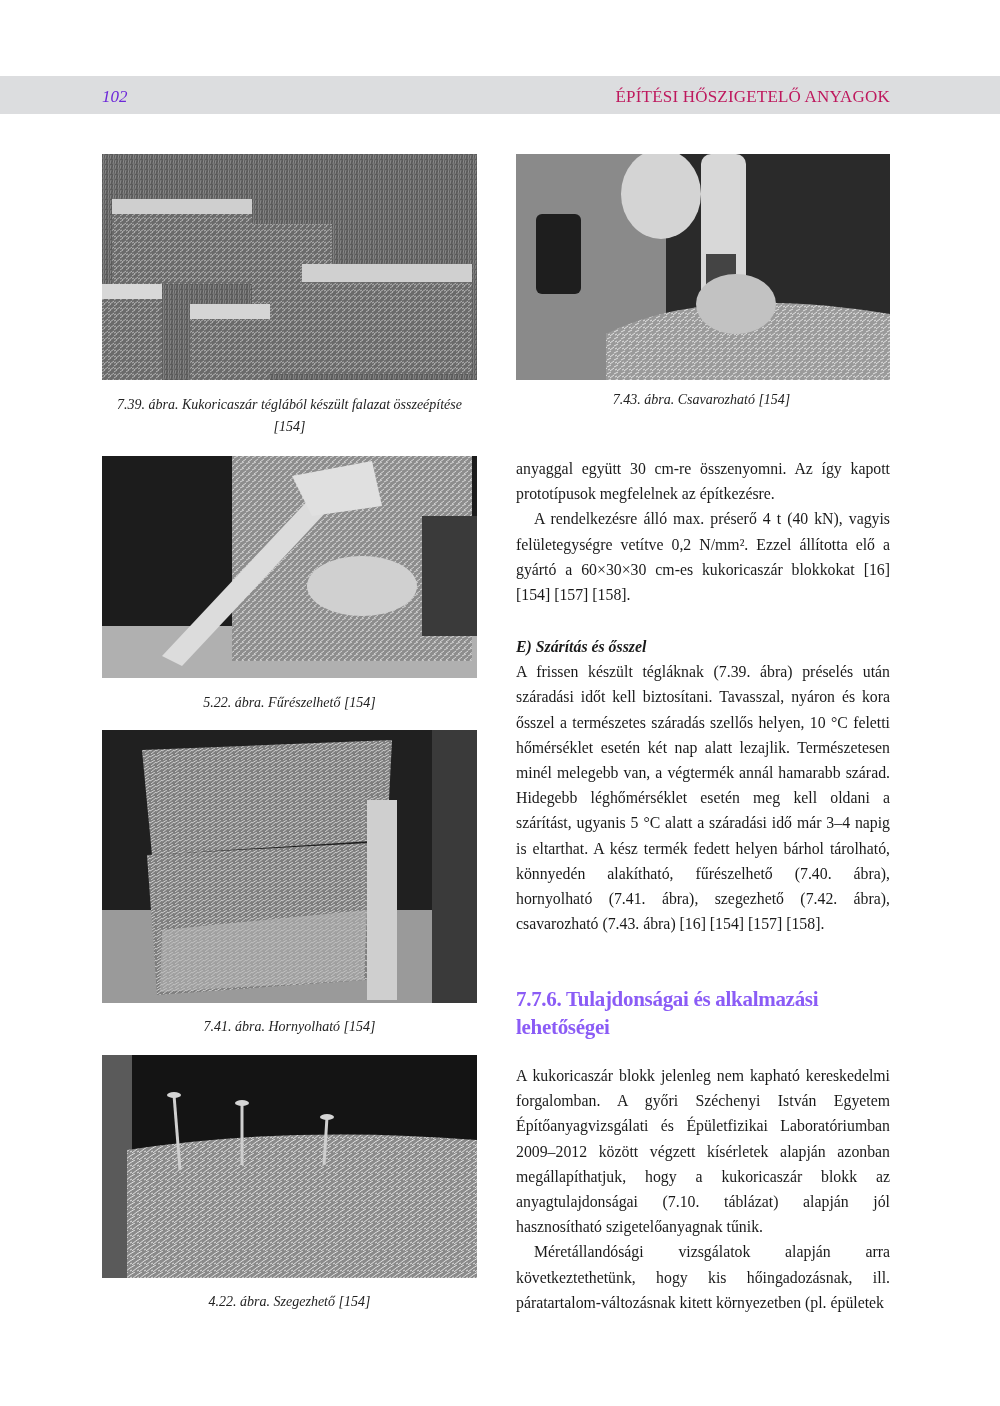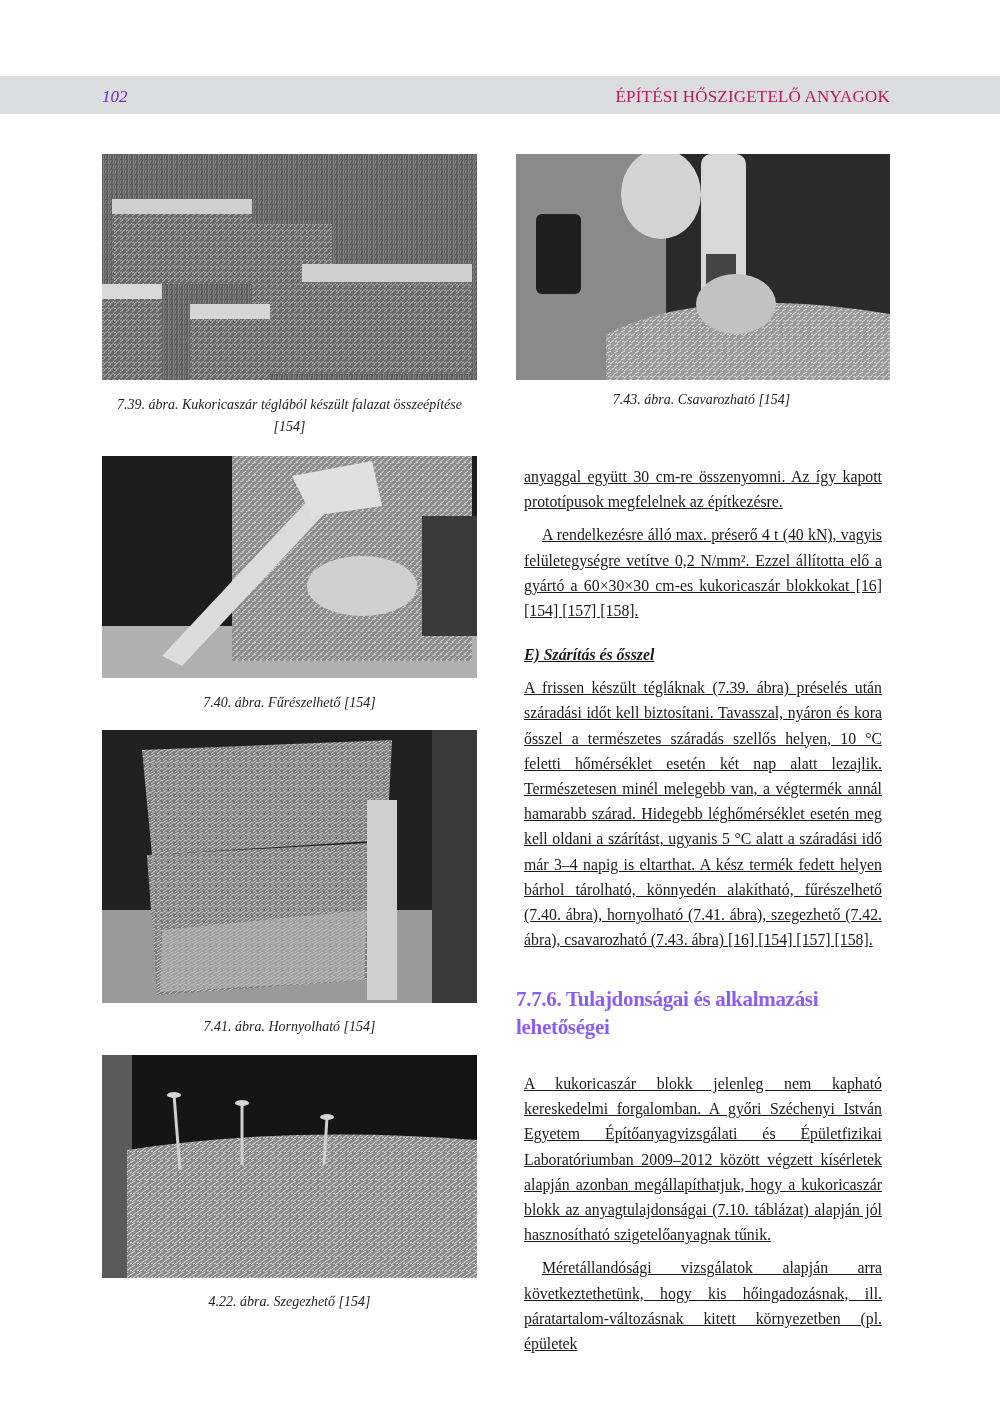--- a/index.html
+++ b/index.html
@@ -8,21 +8,21 @@
   .header { position:absolute; left:0; top:76px; width:1000px; height:38px; background:#dcdddf; }
   .page-num { position:absolute; left:102px; top:87px; font-size:17px; font-style:italic; color:#6d28d9; }
   .running-title { position:absolute; right:110px; top:87px; font-size:17px; letter-spacing:0.2px; color:#be185d; }
 
   .photo { position:absolute; overflow:hidden; }
   .photo svg { width:100%; height:100%; display:block; }
 
   .caption { position:absolute; font-style:italic; font-size:14px; text-align:center; line-height:22px; color:#222; }
 
   .body-text { position:absolute; left:516px; width:374px; font-size:15.8px; line-height:25.2px; text-align:justify; color:#1a1a1a; }
-  .body-text p { margin:8px;text-decoration:underline; }
+  .body-text p { margin:0; }
   .indent { text-indent:18px; }
   .subhead { font-weight:bold; font-style:italic; }
   .section-heading { position:absolute; left:516px; top:985px; width:374px;
       font-family:Liberation Serif, serif; font-size:21px; font-weight:bold; line-height:28px; color:#8b5cf6; letter-spacing:-0.3px; }
 </style>
 </head>
 <body>
 
 <div class="header"></div>
 <div class="page-num">102</div>
@@ -84,21 +84,21 @@
     </defs>
     <rect width="375" height="222" fill="#1c1c1c"></rect>
     <rect x="0" y="170" width="375" height="52" fill="#b0b0b0"></rect>
     <rect x="130" y="0" width="240" height="205" fill="url(#straw3)"></rect>
     <path d="M60 200 L210 40 L225 55 L80 210 Z" fill="#dcdcdc"></path>
     <path d="M190 20 L270 5 L280 50 L210 60 Z" fill="#e0e0e0"></path>
     <ellipse cx="260" cy="130" rx="55" ry="30" fill="#d0d0d0"></ellipse>
     <rect x="320" y="60" width="55" height="120" fill="#3a3a3a"></rect>
   </svg>
 </div>
-<div class="caption" style="left:112px; top:692px; width:355px;">7.40. ábra. Fűrészelhető [154]</div>
+<div class="caption" style="left:112px; top:692px; width:355px;">5.22. ábra. Fűrészelhető [154]</div>
 
 <div class="photo" style="left:102px; top:730px; width:375px; height:273px;">
   <svg viewBox="0 0 375 273" preserveAspectRatio="none">
     <defs>
       <pattern id="straw4" width="6" height="6" patternUnits="userSpaceOnUse">
         <rect width="6" height="6" fill="#7e7e7e"></rect>
         <path d="M0 3 L5 0 M1 6 L6 2" stroke="#cfcfcf" stroke-width="1"></path>
       </pattern>
     </defs>
     <rect width="375" height="273" fill="#202020"></rect>

